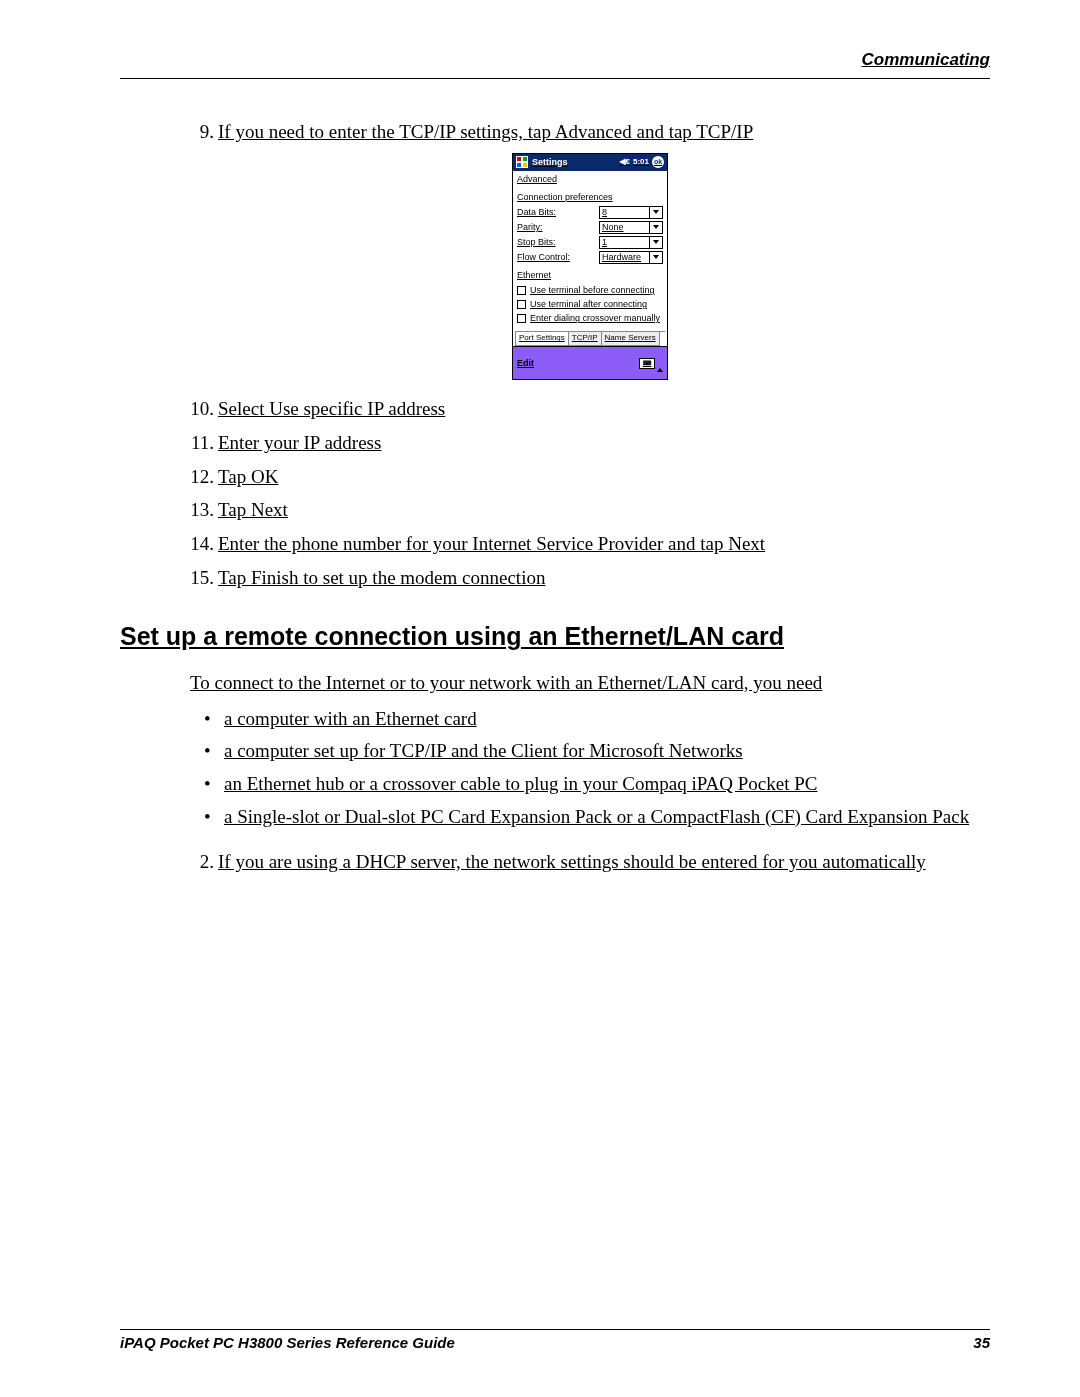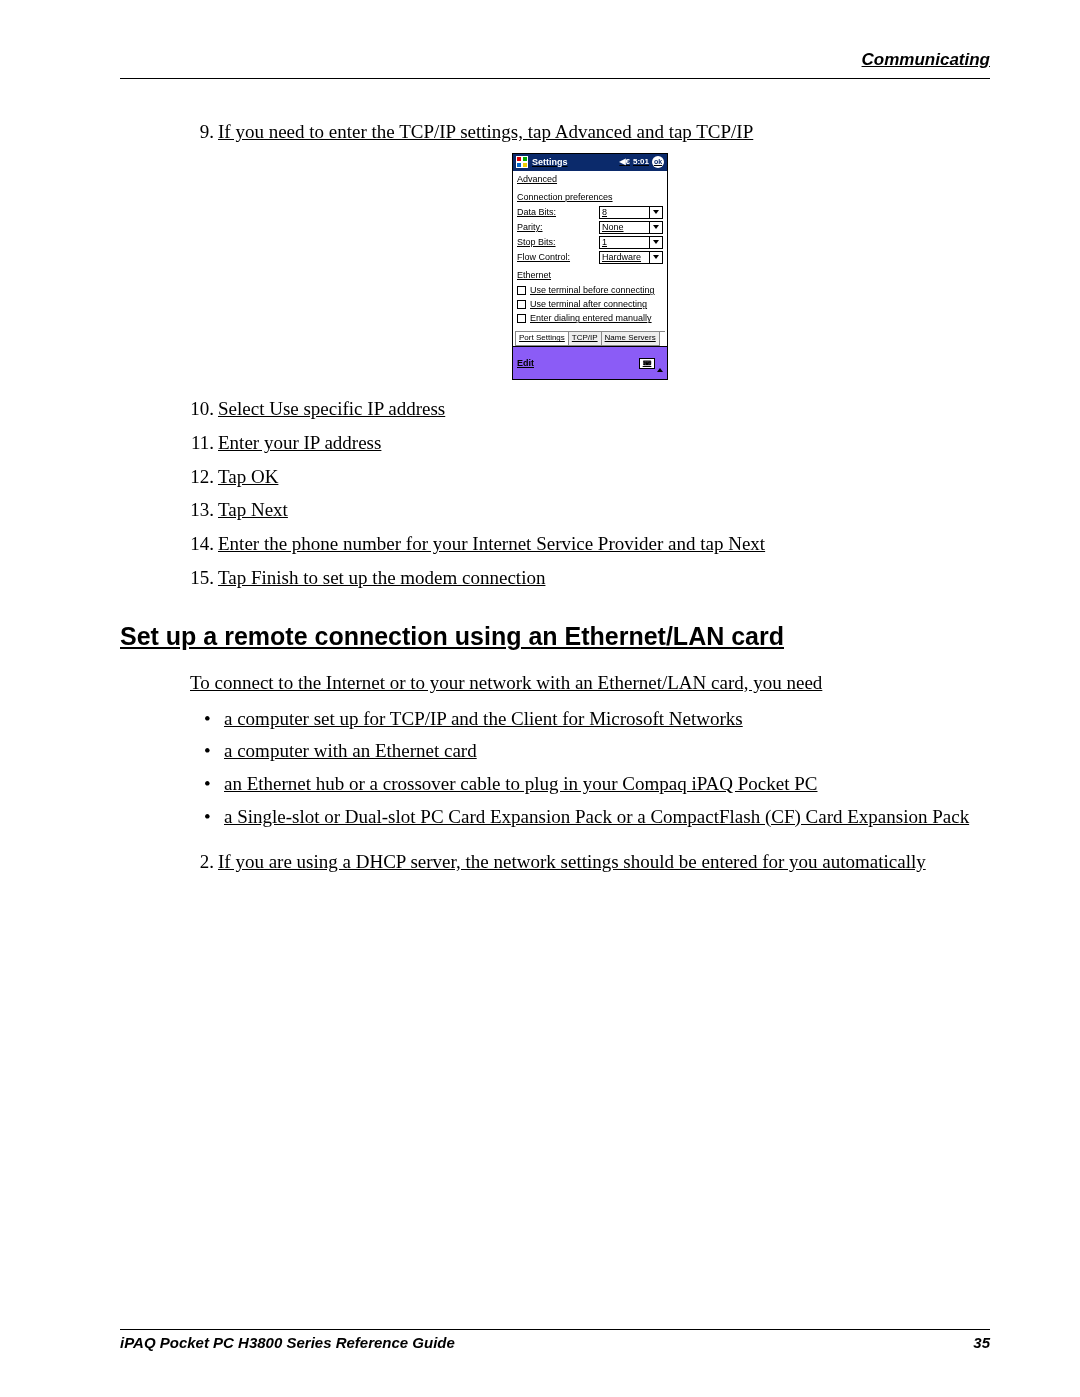--- a/index.html
+++ b/index.html
@@ -335,21 +335,21 @@
         <div class="chk">
             <span class="box"></span>
             <span>Use terminal before connecting</span>
           </div>
         <div class="chk">
             <span class="box"></span>
             <span>Use terminal after connecting</span>
           </div>
         <div class="chk">
             <span class="box"></span>
-            <span>Enter dialing entered manually</span>
+            <span>Enter dialing crossover manually</span>
           </div>
 
         <div class="tabsrow">
           <div class="tabs">
             <span class="tab active">Port Settings</span>
             <span class="tab">TCP/IP</span>
             <span class="tab">Name Servers</span>
           </div>
           <span class="circle" style="left:52px; top:-3px;"></span>
         </div>
@@ -369,22 +369,22 @@
       <li><span class="num">13.</span><span>Tap Next</span></li>
       <li><span class="num">14.</span><span>Enter the phone number for your Internet Service Provider and tap Next</span></li>
       <li><span class="num">15.</span><span>Tap Finish to set up the modem connection</span></li>
     </ol>
 
     <h2 class="section">Set up a remote connection using an Ethernet/LAN card</h2>
 
     <p class="intro">To connect to the Internet or to your network with an Ethernet/LAN card, you need</p>
 
     <ul class="bullets">
+      <li>a computer with an Ethernet card</li>
       <li>a computer set up for TCP/IP and the Client for Microsoft Networks</li>
-      <li>a computer with an Ethernet card</li>
       <li>an Ethernet hub or a crossover cable to plug in your Compaq iPAQ Pocket PC</li>
       <li>a Single-slot or Dual-slot PC Card Expansion Pack or a CompactFlash (CF) Card Expansion Pack</li>
     </ul>
 
     <ol class="numbered">
       <li>
         <span class="num">2.</span><span>If you are using a DHCP server, the network settings should be entered for you automatically</span>
       </li>
     </ol>
 

